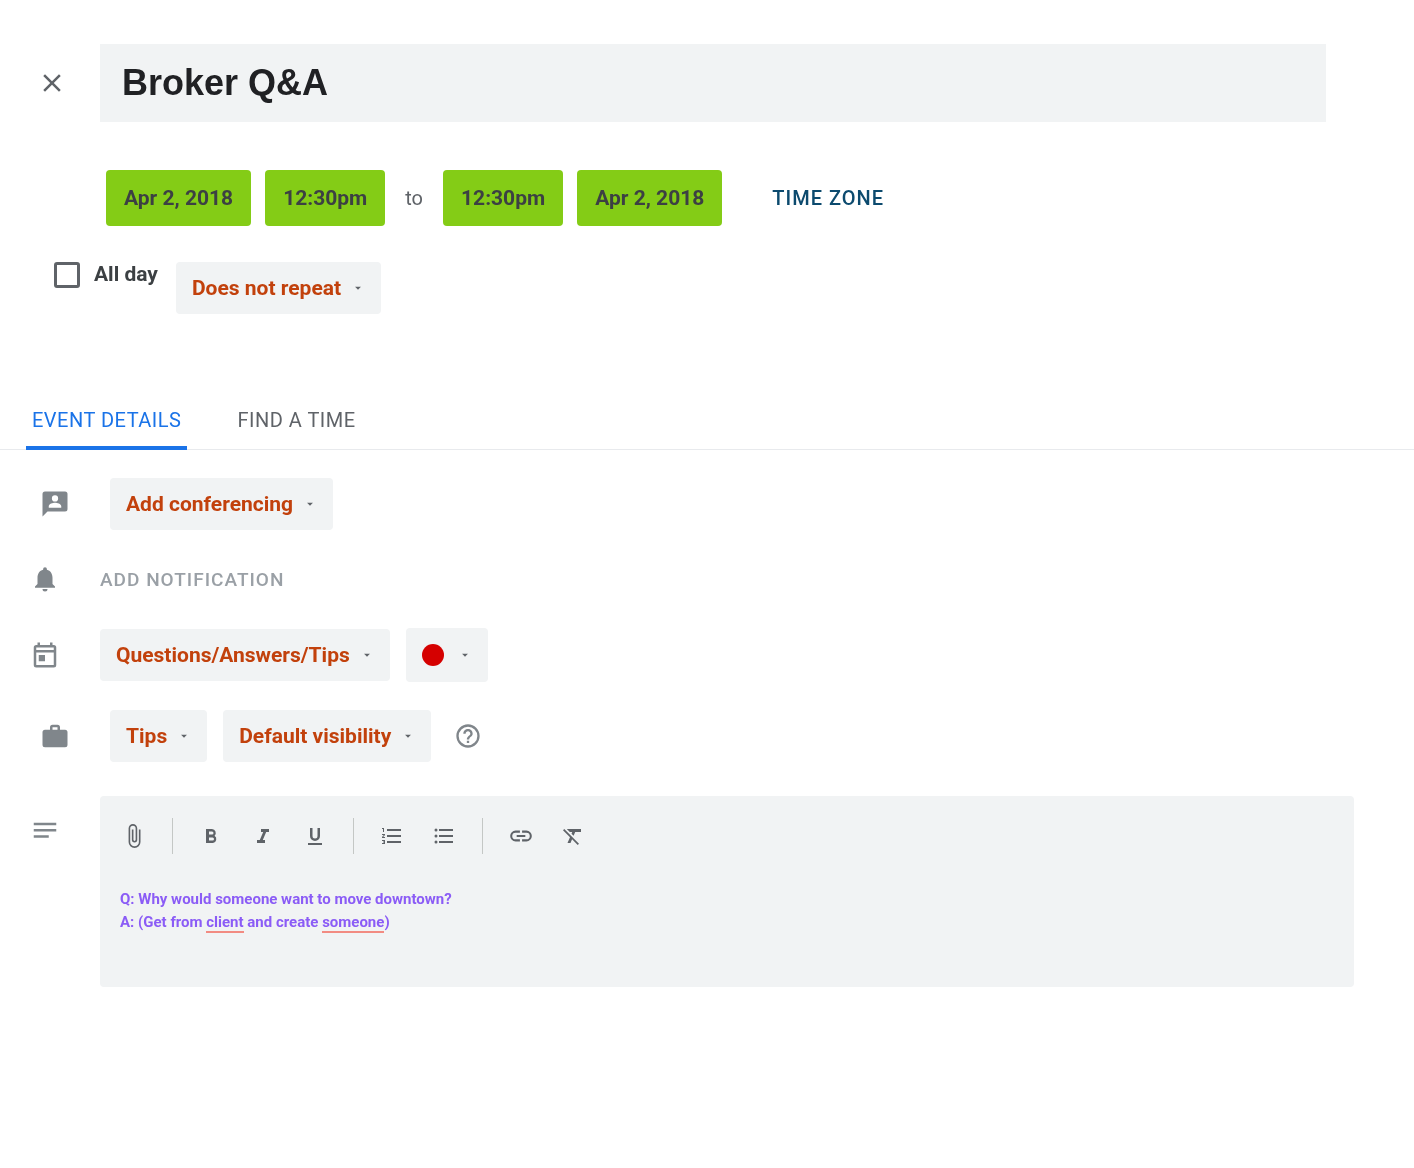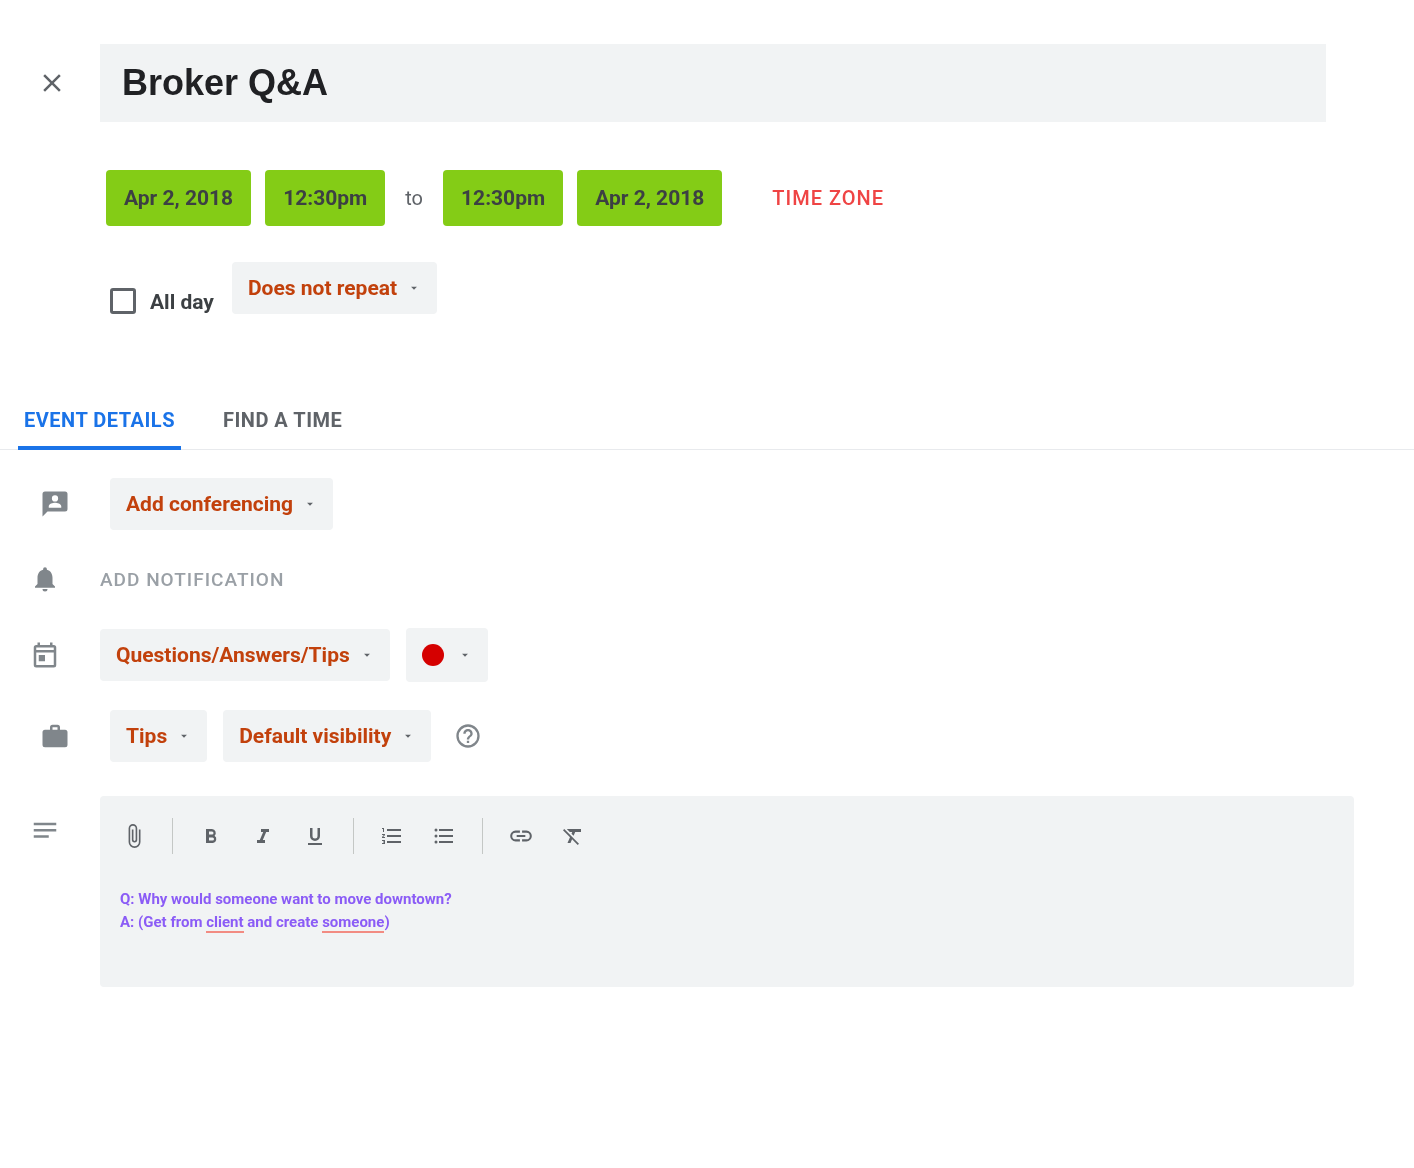--- a/index.html
+++ b/index.html
@@ -55,31 +55,31 @@
     color: #3c4043;
     cursor: pointer;
   }
   .to-label {
     font-size: 20px;
     color: #5f6368;
     padding: 0 6px;
   }
   .tz-label {
     font-size: 20px;
-    color: #ef4444;
+    color: #0c4a6e;
     font-weight: 500;
     letter-spacing: 1px;
     margin-left: 36px;
     cursor: pointer;
   }
   .allday-row {
     display: flex;
-    align-items: flex-end;
+    align-items: flex-start;
     gap: 14px;
-    padding-left: 110px;
+    padding-left: 54px;
     margin-top: 36px;
   }
   .checkbox {
     width: 26px; height: 26px;
     border: 3px solid #5f6368;
     border-radius: 3px;
     cursor: pointer;
   }
   .allday-label {
     font-size: 21px;
@@ -106,27 +106,28 @@
   .tabs {
     display: flex;
     gap: 36px;
     padding-left: 18px;
     margin-top: 80px;
     border-bottom: 1px solid #e8eaed;
     align-items: flex-end;
   }
   .tab {
     font-size: 20px;
-    font-weight: 700;
+    font-weight: 400;
     color: #5f6368;
     letter-spacing: 0.5px;
     padding: 14px 6px;
     cursor: pointer;
     border-bottom: 4px solid transparent;
     margin-bottom: -1px;
+    margin-left: 8px;
   }
   .tab.active {
     color: #1a73e8;
     border-bottom-color: #1a73e8;
   }
   .detail-row {
     display: flex;
     align-items: center;
     gap: 32px;
     padding: 0 60px 0 22px;

